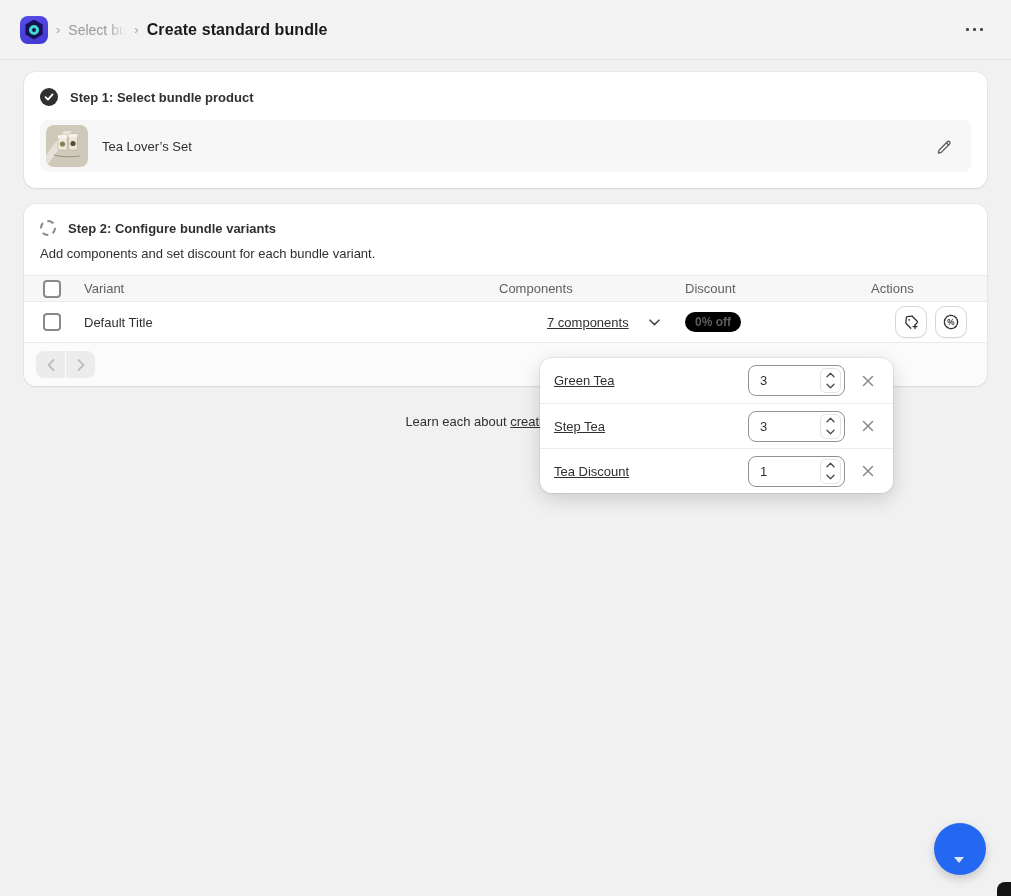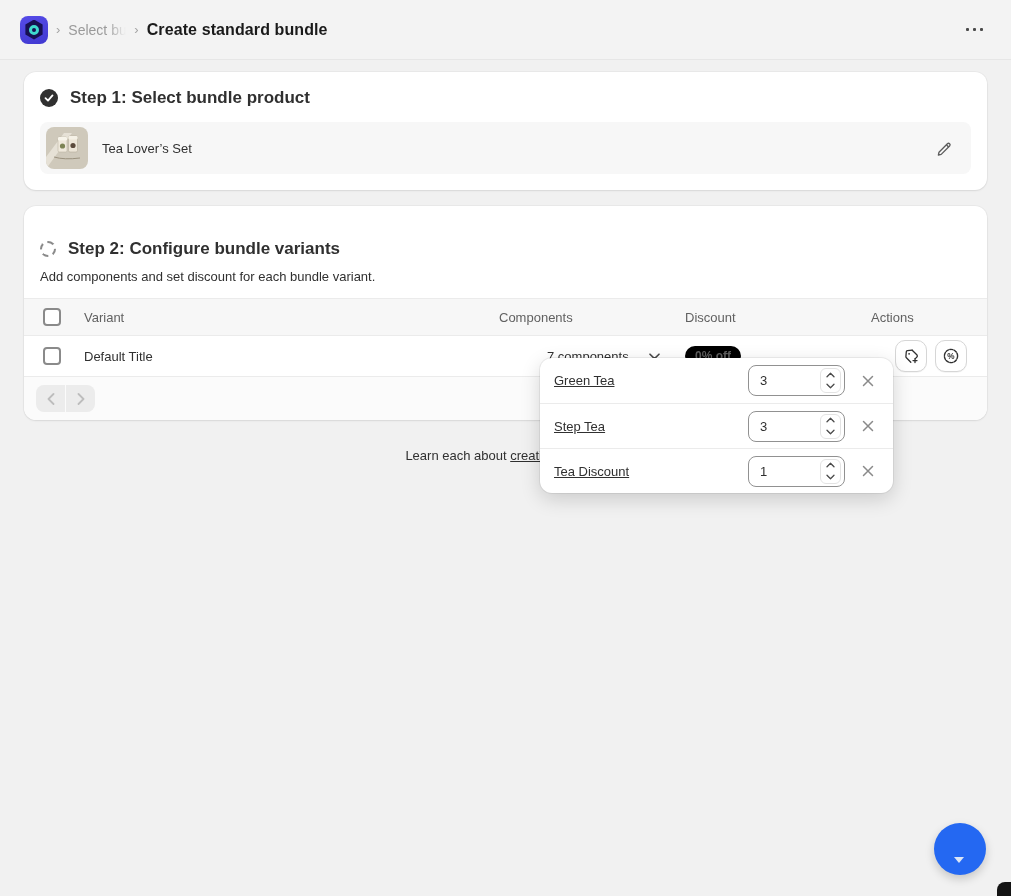--- a/index.html
+++ b/index.html
@@ -43,48 +43,48 @@
   .dots-btn i { width:3px; height:3px; background:#4a4a4a; border-radius:1px; display:block; }
 
   
   .main { padding:12px 24px 0; position:relative; }
   .card {
     background:#ffffff; border-radius:12px;
     box-shadow:0 1px 2px rgba(0,0,0,.08), 0 0 0 1px rgba(0,0,0,.03);
   }
   .card1 { padding:16px; margin-bottom:16px; }
   .step-head { display:flex; align-items:center; gap:12px; }
-  .step-title { font-weight:700; font-size:17px; color:#303030; }
+  .step-title { font-weight:700; font-size:13px; color:#303030; }
   .check-circle {
     width:18px; height:18px; border-radius:50%; background:#303030;
     display:flex; align-items:center; justify-content:center; flex:0 0 auto;
   }
   .dashed-circle {
     width:16px; height:16px; border-radius:50%; border:2px dashed #8a8a8a; flex:0 0 auto;
   }
   .product-row {
     margin-top:14px; background:#f7f7f7; border-radius:8px; height:52px;
     display:flex; align-items:center; gap:14px; padding:0 12px 0 6px;
   }
   .thumb { width:42px; height:42px; border-radius:8px; overflow:hidden; flex:0 0 auto; }
   .product-name { font-size:13px; color:#303030; flex:1; }
   .icon-ghost-btn {
     border:none; background:transparent; cursor:pointer; padding:6px; border-radius:6px;
     display:flex; align-items:center; justify-content:center;
   }
 
   .card2 { padding-top:16px; overflow:hidden; }
-  .card2-head { padding:0 16px;margin-top:17px; }
+  .card2-head { padding:0 16px; }
   .step-desc { margin:10px 0 0 0; font-size:13px; color:#303030; }
 
   
   .tbl { margin-top:14px; width:100%; }
   .tbl-row { display:flex; align-items:center; }
   .tbl-header {
-    background:#f7f7f7; height:38px; border-top:1px solid #ebebeb; border-bottom:1px solid #ebebeb;
+    background:#f7f7f7; height:27px; border-top:1px solid #ebebeb; border-bottom:1px solid #ebebeb;
     color:#616161; font-size:13px;
   }
   .tbl-data { background:#ffffff; height:40px; font-size:13px; }
   .col-check { width:56px; display:flex; justify-content:center; }
   .col-variant { flex:1; padding-left:4px; }
   .col-components { width:186px; }
   .col-discount { width:186px; }
   .col-actions { width:116px; padding-right:28px; text-align:left; }
   .checkbox {
     width:18px; height:18px; border:2px solid #8a8a8a; border-radius:4px; background:#fff;

